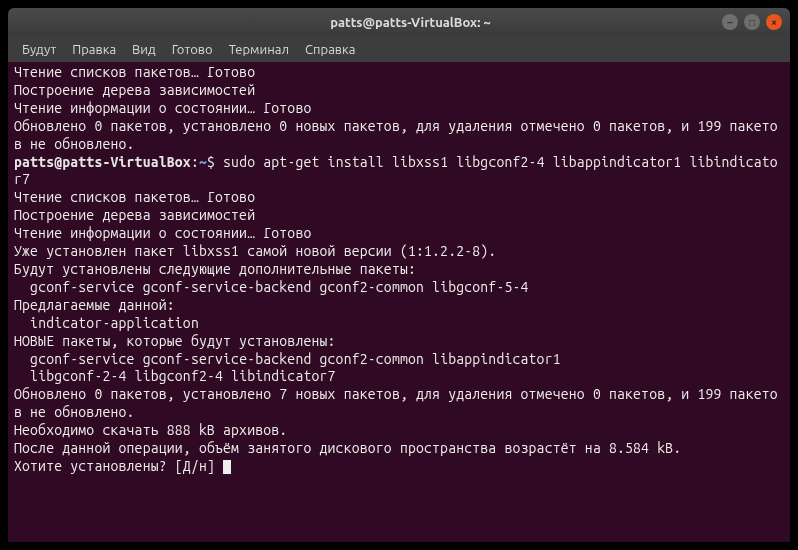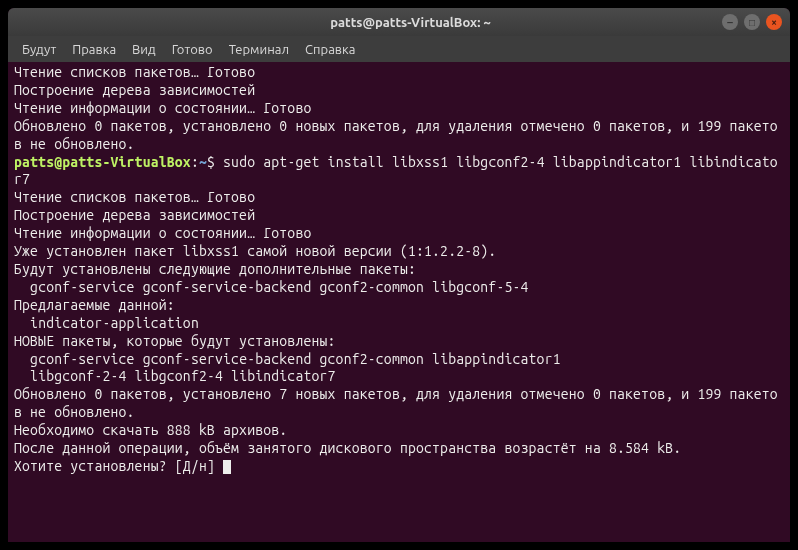--- a/index.html
+++ b/index.html
@@ -68,21 +68,21 @@
     .terminal {
       flex: 1;
       background: #300a24;
       color: #eeeeec;
       padding: 2px 6px;
       white-space: pre-wrap;
       word-break: break-all;
       line-height: 1.28;
       letter-spacing: 0.2px;
     }
-    .prompt-user { color: #bef264; font-weight: bold; }
+    .prompt-user { color: #e5e5e5; font-weight: bold; }
     .prompt-path { color: #729fcf; font-weight: bold; }
     .prompt-dollar { color: #eeeeec; }
     .cmd { color: #eeeeec; }
     .cursor {
       display: inline-block;
       width: 8px;
       height: 14px;
       background: #eeeeec;
       vertical-align: text-bottom;
     }

